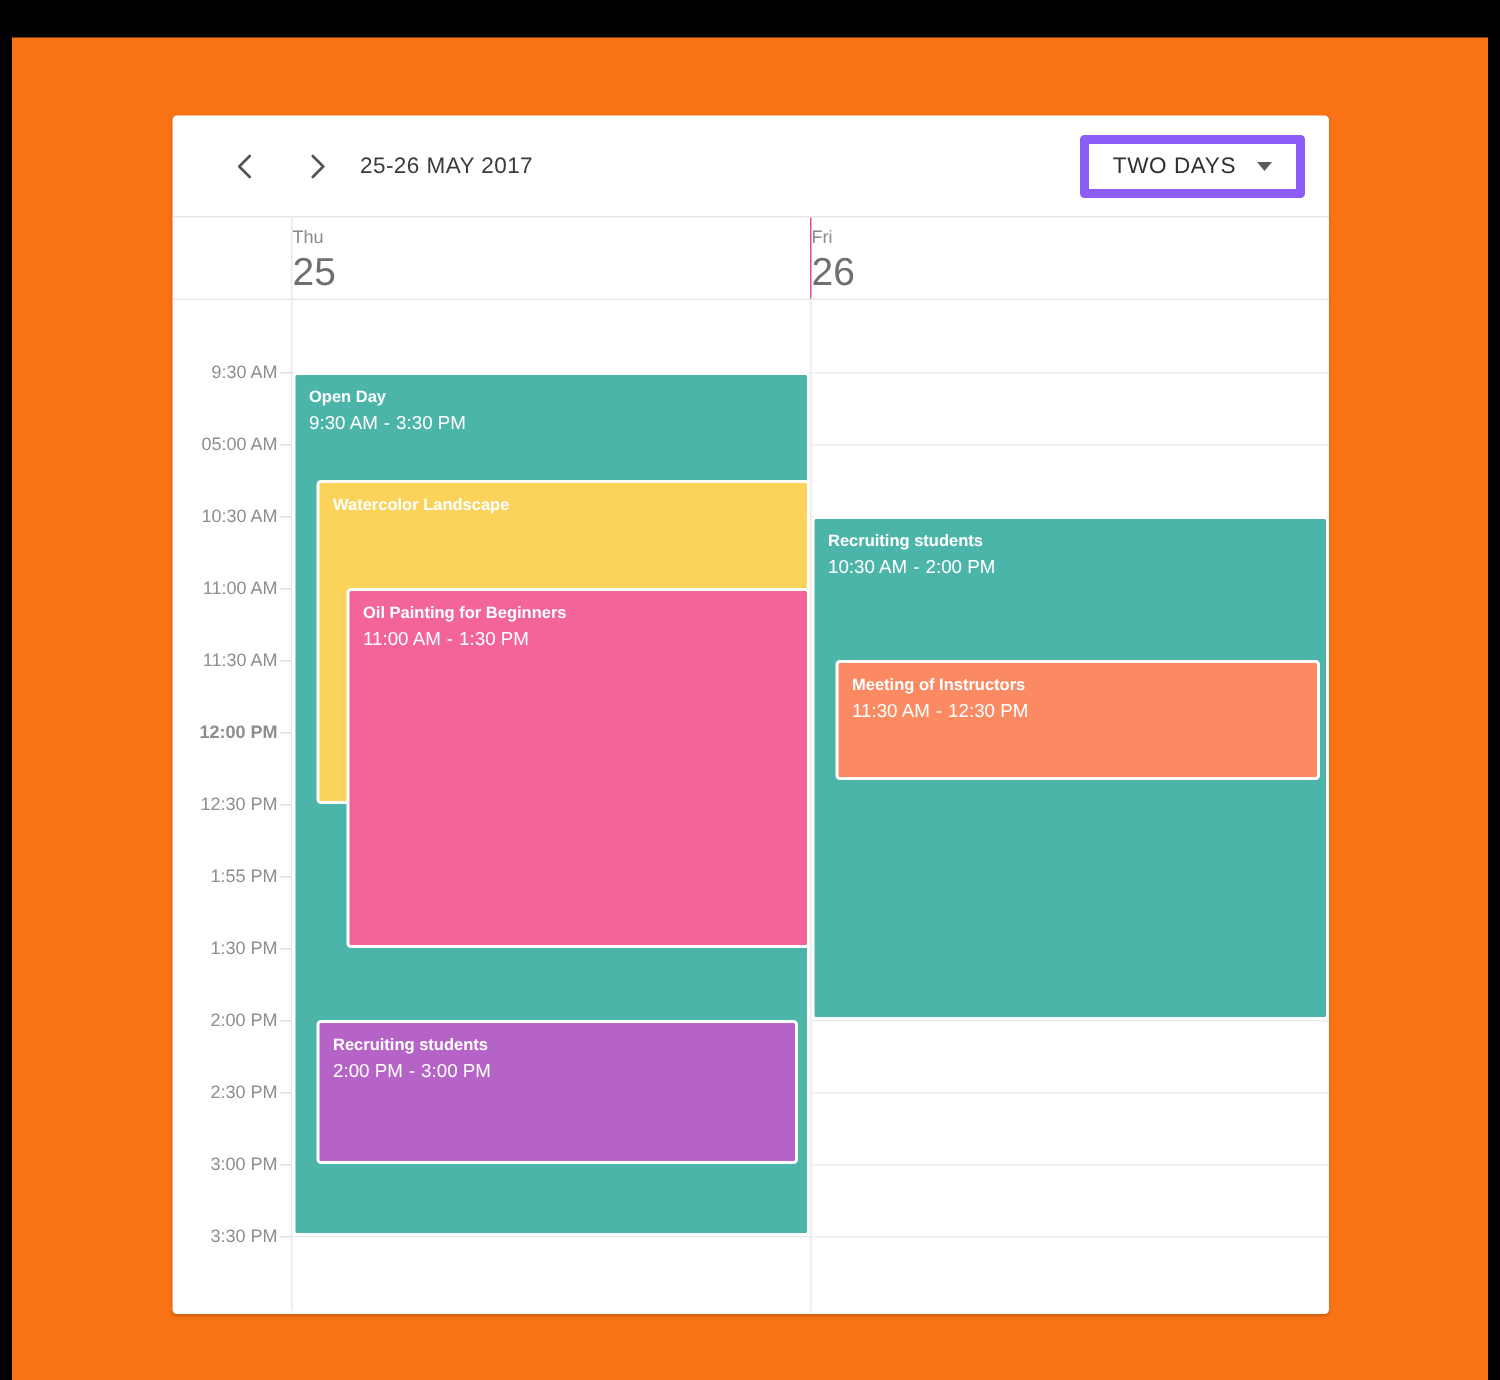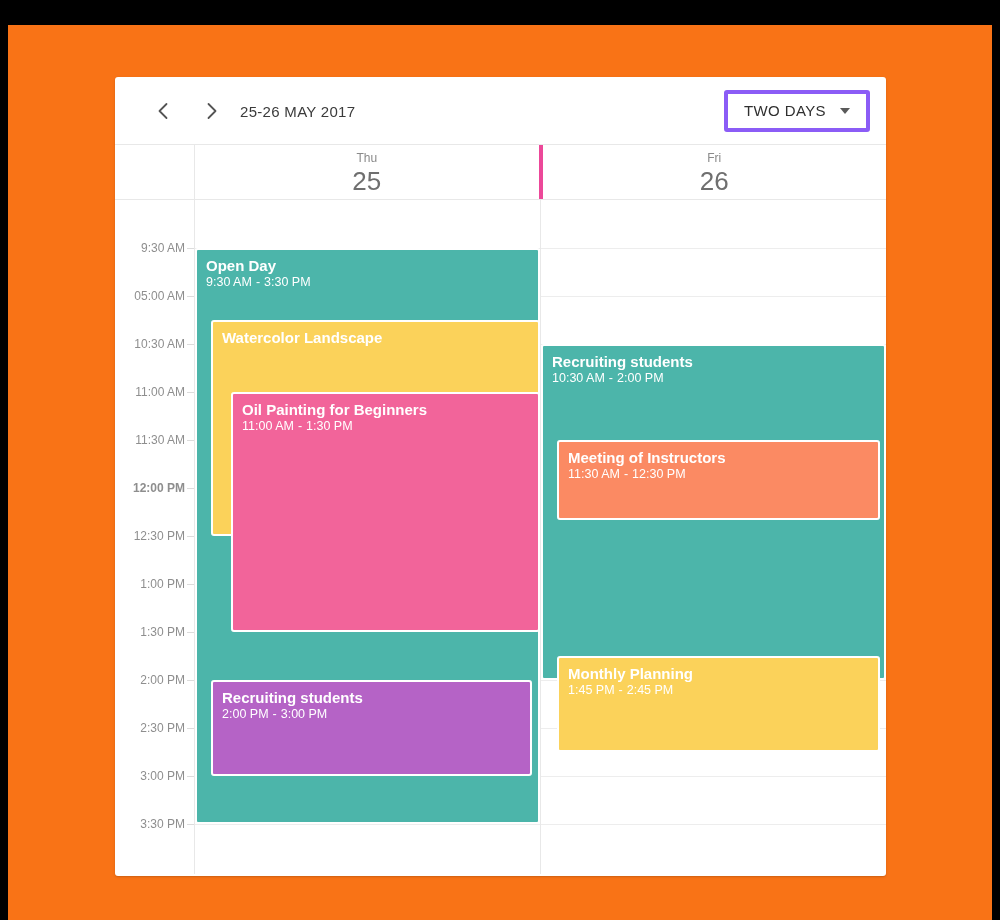--- a/index.html
+++ b/index.html
@@ -79,21 +79,21 @@
     right: 16px;
     top: 50%;
     transform: translateY(-50%);
     height: 42px;
     min-width: 120px;
     padding: 0 16px;
     display: flex;
     align-items: center;
     gap: 14px;
     background: #ffffff;
-    border: 4px solid #8b5cf6;
+    border: 6px solid #8b5cf6;
     border-radius: 3px;
     cursor: pointer;
   }
   .view-select-label {
     font-size: 15px;
     color: #2f2f2f;
     letter-spacing: 0.4px;
     white-space: nowrap;
   }
   .caret {
@@ -111,24 +111,24 @@
     display: flex;
   }
   .gutter-head {
     width: 80px;
     flex: 0 0 80px;
     border-right: 1px solid #e8e8e8;
   }
   .day-head {
     flex: 1 1 0;
     position: relative;
-    text-align: center;
+    text-align: left;
     padding-top: 5px;
   }
-  .day-head + .day-head { border-left: 4px solid #ec4899; }
+  .day-head + .day-head { border-left: 1px solid #ec4899; }
   .day-name {
     font-size: 12px;
     color: #8a8a8a;
     line-height: 16px;
   }
   .day-number {
     font-size: 26px;
     color: #6f6f6f;
     line-height: 30px;
     font-weight: 400;
@@ -179,21 +179,21 @@
   .event {
     position: absolute;
     border-radius: 3px;
     border: 2px solid #ffffff;
     padding: 7px 9px 0 9px;
     overflow: hidden;
     cursor: pointer;
     color: #ffffff;
   }
   .event-title {
-    font-size: 15px;
+    font-size: 11px;
     font-weight: bold;
     line-height: 17px;
     white-space: nowrap;
     overflow: hidden;
     text-overflow: ellipsis;
   }
   .event-time {
     font-size: 12.5px;
     line-height: 17px;
     white-space: nowrap;
@@ -252,21 +252,21 @@
           <div class="time-label" style="top: 144px;">10:30 AM</div>
           <div class="time-tick" style="top: 144px;"></div>
           <div class="time-label" style="top: 192px;">11:00 AM</div>
           <div class="time-tick" style="top: 192px;"></div>
           <div class="time-label" style="top: 240px;">11:30 AM</div>
           <div class="time-tick" style="top: 240px;"></div>
           <div class="time-label" style="top: 288px; font-weight: bold;">12:00 PM</div>
           <div class="time-tick" style="top: 288px;"></div>
           <div class="time-label" style="top: 336px;">12:30 PM</div>
           <div class="time-tick" style="top: 336px;"></div>
-          <div class="time-label" style="top: 384px;">1:00 PM</div>
+          <div class="time-label" style="top: 384px;">1:55 PM</div>
           <div class="time-tick" style="top: 384px;"></div>
           <div class="time-label" style="top: 432px;">1:30 PM</div>
           <div class="time-tick" style="top: 432px;"></div>
           <div class="time-label" style="top: 480px;">2:00 PM</div>
           <div class="time-tick" style="top: 480px;"></div>
           <div class="time-label" style="top: 528px;">2:30 PM</div>
           <div class="time-tick" style="top: 528px;"></div>
           <div class="time-label" style="top: 576px;">3:00 PM</div>
           <div class="time-tick" style="top: 576px;"></div>
           <div class="time-label" style="top: 624px;">3:30 PM</div>
@@ -317,21 +317,17 @@
           <div class="hour-line" style="top: 576px; background: rgb(237, 237, 237);"></div>
           <div class="hour-line" style="top: 624px; background: rgb(237, 237, 237);"></div>
           <div class="event" style="background: rgb(76, 181, 170); top: 144px; height: 336px; left: 0px; right: 0px;">
             <div class="event-title">Recruiting students</div>
             <div class="event-time"><span>10:30 AM</span><span class="sep">-</span><span>2:00 PM</span></div>
           </div>
           <div class="event" style="background: rgb(251, 138, 99); top: 240px; height: 80px; left: 16px; right: 6px;">
             <div class="event-title">Meeting of Instructors</div>
             <div class="event-time"><span>11:30 AM</span><span class="sep">-</span><span>12:30 PM</span></div>
           </div>
-          <div class="event" style="background: rgb(251, 210, 90); top: 456px; height: 96px; left: 16px; right: 6px;">
-            <div class="event-title">Monthly Planning</div>
-            <div class="event-time"><span>1:45 PM</span><span class="sep">-</span><span>2:45 PM</span></div>
-          </div>
         </div>
     </div>
 
   </div>
 </div>
 
 </body></html>

